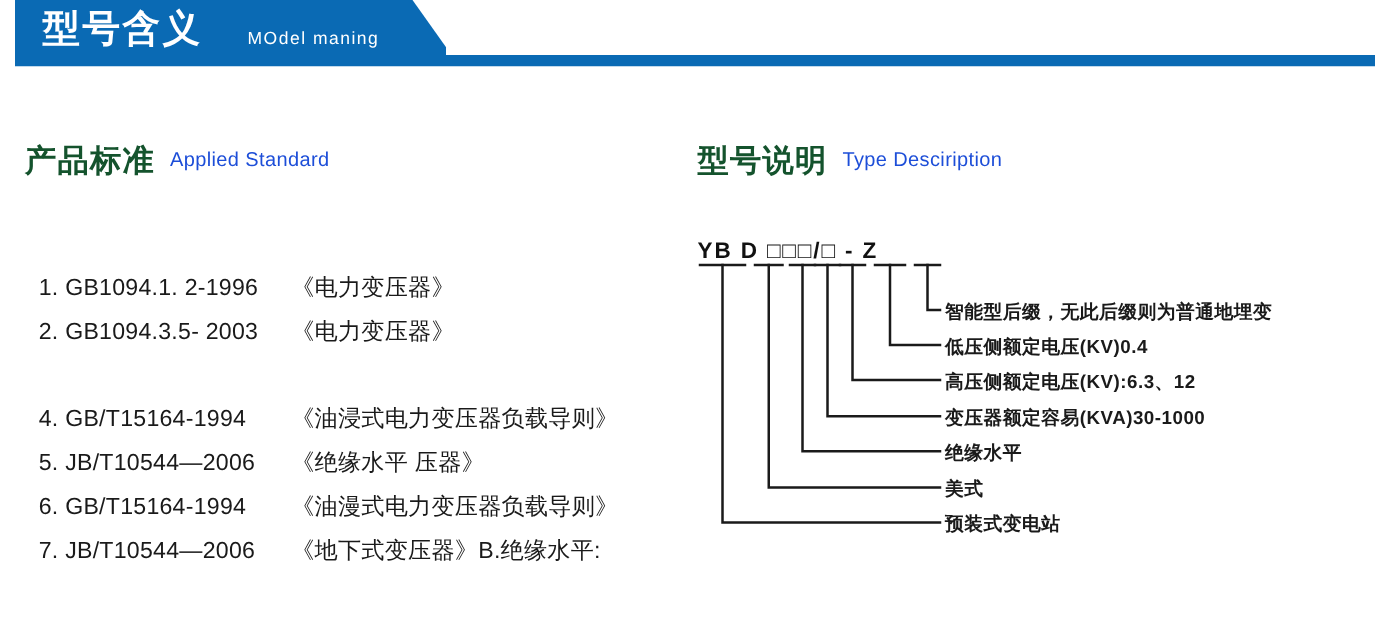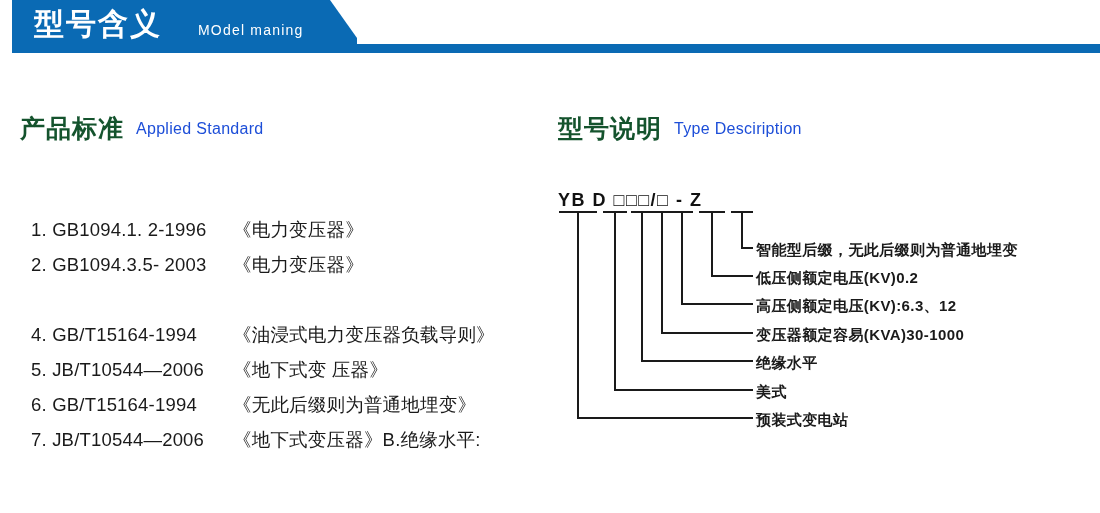--- a/index.html
+++ b/index.html
@@ -173,25 +173,25 @@
     <span class="std-title">《电力变压器》</span>
   </div>
   <div class="std-row">
   </div>
   <div class="std-row">
     <span class="std-code">4. GB/T15164-1994</span>
     <span class="std-title">《油浸式电力变压器负载导则》</span>
   </div>
   <div class="std-row">
     <span class="std-code">5. JB/T10544—2006</span>
-    <span class="std-title">《地下式变 压器》</span>
+    <span class="std-title">《绝缘水平 压器》</span>
   </div>
   <div class="std-row">
     <span class="std-code">6. GB/T15164-1994</span>
-    <span class="std-title">《无此后缀则为普通地埋变》</span>
+    <span class="std-title">《油漫式电力变压器负载导则》</span>
   </div>
   <div class="std-row">
     <span class="std-code">7. JB/T10544—2006</span>
     <span class="std-title">《地下式变压器》B.绝缘水平:</span>
   </div>
 </div>
 
 <div class="typecode">
 
   <div class="code-text">YB D □□□/□ - Z</div>
@@ -217,19 +217,19 @@
 
       <path d="M 86 22 L 86 171 L 196 171"></path>
 
       <path d="M 59 22 L 59 200 L 196 200"></path>
 
       <path d="M 22 22 L 22 228 L 196 228"></path>
     </g>
   </svg>
 
   <div class="label" style="top:52px">智能型后缀，无此后缀则为普通地埋变</div>
-  <div class="label" style="top:80px">低压侧额定电压(KV)0.2</div>
+  <div class="label" style="top:80px">低压侧额定电压(KV)0.4</div>
   <div class="label" style="top:108px">高压侧额定电压(KV):6.3、12</div>
   <div class="label" style="top:137px">变压器额定容易(KVA)30-1000</div>
   <div class="label" style="top:165px">绝缘水平</div>
   <div class="label" style="top:194px">美式</div>
   <div class="label" style="top:222px">预装式变电站</div>
 </div>
 
 </body></html>

